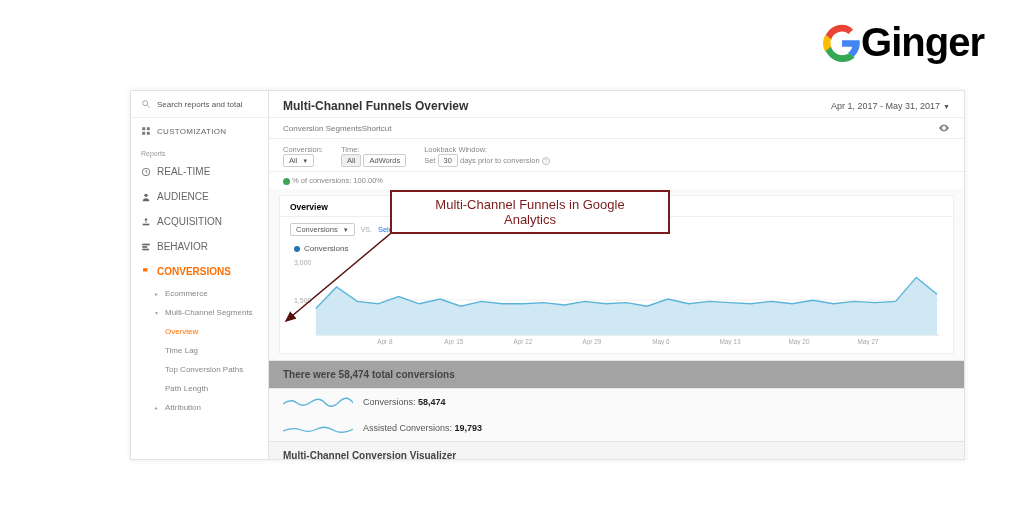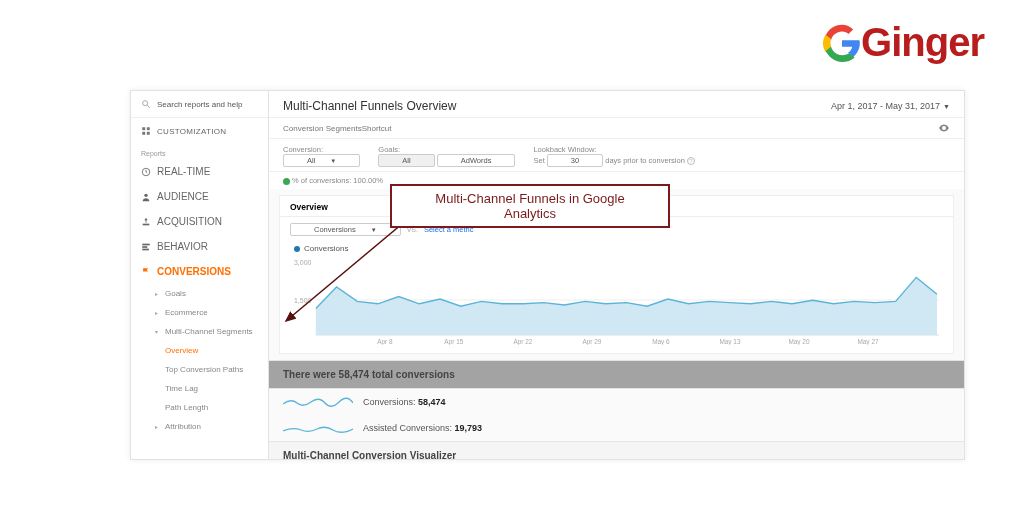--- a/index.html
+++ b/index.html
@@ -1,57 +1,57 @@
 <!DOCTYPE html>
 <html><head>
 <meta charset="utf-8">
 <style>
   * { box-sizing: border-box; margin: 0; padding: 0; }
   body { font-family: Arial, Helvetica, sans-serif; background: #fff; width: 1024px; height: 528px; position: relative; overflow: hidden; }
-  .logo { position: absolute; top: 20px; right: 40px; font-size: 40px; font-weight: 700; color: #b91c1c; letter-spacing: -1px; }
+  .logo { position: absolute; top: 20px; right: 40px; font-size: 40px; font-weight: 700; color: #000000; letter-spacing: -1px; }
   .logo-g { display: inline-block; position: relative; }
   .logo-g svg { vertical-align: -6px; }
   .app-frame { position: absolute; top: 90px; left: 130px; width: 835px; height: 370px; border: 1px solid #e2e2e2; background: #fff; box-shadow: 0 0 6px rgba(0,0,0,.08); display: flex; }
   .sidebar { width: 138px; border-right: 1px solid #e2e2e2; font-size: 8px; color: #555; padding: 8px 0; background: #fff; }
   .search-row { display: flex; align-items: center; padding: 0 10px 8px; gap: 6px; border-bottom: 1px solid #eee; }
   .search-row .ic { width: 10px; height: 10px; color: #999; }
   .nav-title { display: flex; align-items: center; gap: 6px; padding: 8px 10px; font-size: 8px; color: #666; letter-spacing: .3px; }
   .nav-title .ic { width: 10px; height: 10px; color: #777; }
   .nav-label { padding: 6px 10px 2px; font-size: 7px; color: #999; }
   .nav-item { display: flex; align-items: center; gap: 6px; padding: 7px 10px; font-size: 10px; color: #666; }
   .nav-item .ic { width: 10px; height: 10px; }
   .nav-item.active { color: #ff6f00; font-weight: 600; }
   .nav-item.active .ic { color: #ff6f00; }
   .sub-item { padding: 5px 10px 5px 24px; font-size: 8px; color: #888; display: flex; align-items: center; gap: 4px; }
   .sub-item.sel { color: #ff6f00; }
   .sub-item .caret { width: 6px; font-size: 6px; color: #aaa; }
   .main { flex: 1; display: flex; flex-direction: column; overflow: hidden; }
   .hdr { display: flex; justify-content: space-between; align-items: center; padding: 8px 14px 4px; border-bottom: 1px solid #eee; }
-  .hdr h1 { font-size: 12px; font-weight: 400; color: #333; }
+  .hdr h1 { font-size: 12px; font-weight: 700; color: #333; }
   .date-range { font-size: 9px; color: #555; display: flex; align-items: center; gap: 3px; }
   .toolbar { padding: 4px 14px; border-bottom: 1px solid #eee; font-size: 8px; color: #777; display: flex; align-items: center; }
   .filters { padding: 6px 14px 4px; font-size: 7.5px; color: #888; border-bottom: 1px solid #eee; }
   .filters .fr { display: flex; gap: 18px; align-items: center; }
-  .pill { border: 1px solid #ccc; padding: 1px 23px; border-radius: 2px; font-size: 7.5px; color: #555; display: inline-flex; align-items: center; gap: 15px; }
+  .pill { border: 1px solid #ccc; padding: 1px 5px; border-radius: 2px; font-size: 7.5px; color: #555; display: inline-flex; align-items: center; gap: 5px; }
   .pill.sel { background: #f0f0f0; }
   .pct { padding: 4px 14px; font-size: 7.5px; color: #888; }
   .body { flex: 1; overflow: auto; background: #fafafa; }
   .panel { background: #fff; border: 1px solid #eee; margin: 6px 10px; }
   .tab { padding: 6px 10px 4px; font-size: 8.5px; border-bottom: 1px solid #eee; }
   .ctrl-row { padding: 6px 10px; font-size: 7.5px; display: flex; align-items: center; gap: 6px; color: #888; }
   .legend { padding: 2px 14px; font-size: 8px; color: #555; display: flex; align-items: center; gap: 4px; }
   .dot { width: 6px; height: 6px; border-radius: 50%; background: #1f77b4; display: inline-block; }
   .chart-box { padding: 0 14px 4px; }
   .chart-box svg { width: 100%; height: 90px; }
   .summary { background: #a3a3a3; padding: 8px 14px; font-size: 10px; color: #444; font-weight: 600; border-top: 1px solid #e5e5e5; border-bottom: 1px solid #e5e5e5; }
   .spark-row { display: flex; align-items: center; gap: 10px; padding: 6px 14px; font-size: 9px; color: #555; }
   .spark-row svg { width: 70px; height: 14px; }
   .spark-row .val { font-weight: 700; color: #222; }
   .section-title { background: #f5f5f5; padding: 8px 14px; font-size: 10px; color: #444; font-weight: 600; border-top: 1px solid #e5e5e5; }
-  .callout { position: absolute; top: 184px; left: 390px; width: 280px; border: 2px solid #7a1a1a; background: #fff; padding: 5px 22px; font-size: 13px; color: #7a1a1a; text-align: center; z-index: 30; }
+  .callout { position: absolute; top: 190px; left: 390px; width: 280px; border: 2px solid #7a1a1a; background: #fff; padding: 5px 22px; font-size: 13px; color: #7a1a1a; text-align: center; z-index: 30; }
   .arrow { position: absolute; top: 196px; left: 278px; width: 170px; height: 130px; z-index: 25; pointer-events: none; }
   .eye-ic { color: #888; }
   .help-ic { width:8px; height:8px; border:1px solid #bbb; border-radius:50%; display:inline-flex; align-items:center; justify-content:center; font-size:6px; color:#bbb; }
 </style>
 </head>
 <body>
 
 <div class="logo">
   <span class="logo-g">
     <svg width="38" height="38" viewBox="0 0 48 48">
@@ -77,21 +77,21 @@
 </svg>
 
 <div class="app-frame">
 
   <div class="sidebar">
     <div class="search-row">
       <svg class="ic" viewBox="0 0 24 24">
           <circle cx="10" cy="10" r="6" fill="none" stroke="currentColor" stroke-width="2"></circle>
           <line x1="15" y1="15" x2="21" y2="21" stroke="currentColor" stroke-width="2"></line>
         </svg>
-      <span>Search reports and help</span>
+      <span>Search reports and total</span>
     </div>
 
     <div class="nav-title">
       <svg class="ic" viewBox="0 0 24 24">
           <rect x="3" y="3" width="7" height="7" fill="currentColor"></rect>
           <rect x="14" y="3" width="7" height="7" fill="currentColor"></rect>
           <rect x="3" y="14" width="7" height="7" fill="currentColor"></rect>
           <rect x="14" y="14" width="7" height="7" fill="currentColor"></rect>
         </svg>
       <span>CUSTOMIZATION</span>
@@ -130,39 +130,35 @@
     </div>
     <div class="nav-item active">
       <svg class="ic" viewBox="0 0 24 24">
           <path d="M5 3v18M5 3h12l-3 4 3 4H5" fill="currentColor"></path>
         </svg>
       <span>CONVERSIONS</span>
     </div>
 
     <div class="sub-item">
         <span class="caret">▸</span>
-        <span>Goals</span>
-      </div>
-    <div class="sub-item">
-        <span class="caret">▸</span>
         <span>Ecommerce</span>
       </div>
     <div class="sub-item">
         <span class="caret">▾</span>
         <span>Multi-Channel Segments</span>
       </div>
 
     <div class="sub-item sel" style="padding-left:34px">
         <span>Overview</span>
       </div>
     <div class="sub-item" style="padding-left:34px">
+        <span>Time Lag</span>
+      </div>
+    <div class="sub-item" style="padding-left:34px">
         <span>Top Conversion Paths</span>
-      </div>
-    <div class="sub-item" style="padding-left:34px">
-        <span>Time Lag</span>
       </div>
     <div class="sub-item" style="padding-left:34px">
         <span>Path Length</span>
       </div>
 
     <div class="sub-item">
         <span class="caret">▸</span>
         <span>Attribution</span>
       </div>
   </div>
@@ -188,21 +184,21 @@
     <div class="filters">
       <div class="fr">
         <div>
           <div>Conversion:</div>
           <span class="pill">
               <span>All</span> 
               <span style="font-size:6px">▼</span>
             </span>
         </div>
         <div>
-          <div>Goals:</div>
+          <div>Time:</div>
           <span class="pill sel">All</span>
           <span class="pill">AdWords</span>
         </div>
         <div>
           <div>Lookback Window:</div>
           <span>Set</span>
           <span class="pill">30</span>
           <span>days prior to conversion</span>
           <span class="help-ic">?</span>
         </div>

